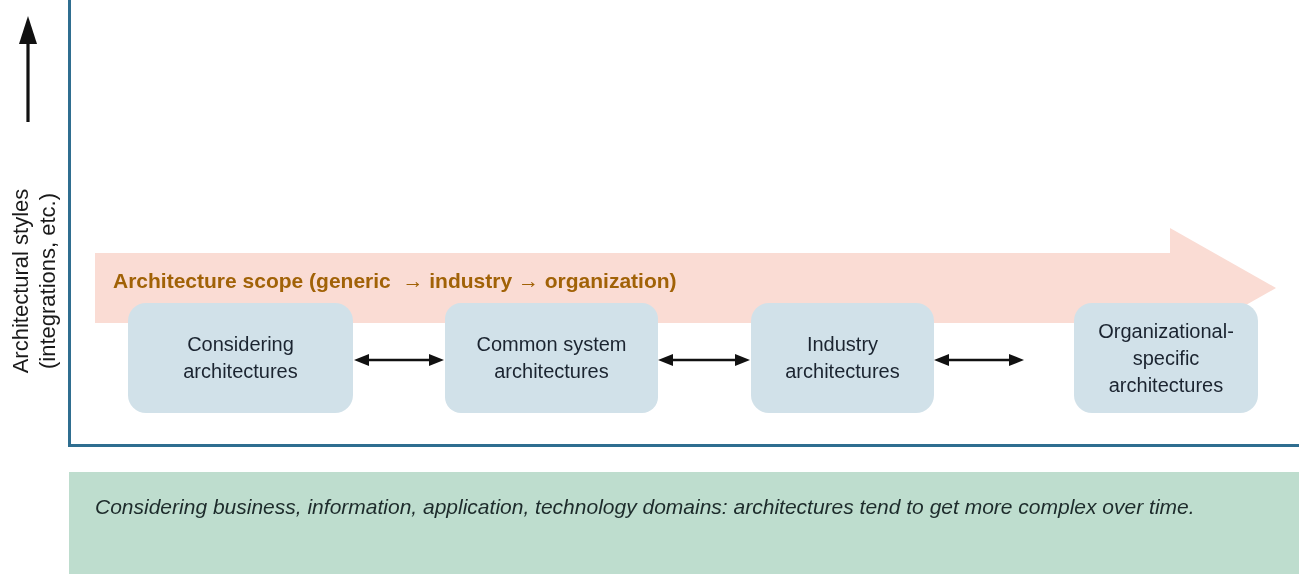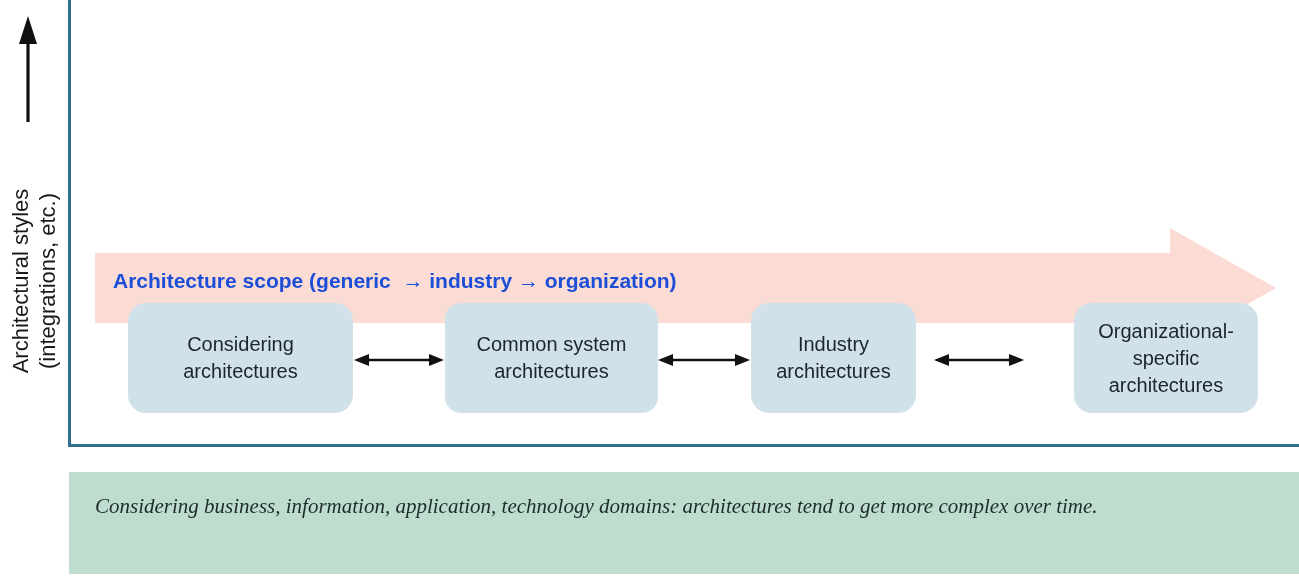--- a/index.html
+++ b/index.html
@@ -62,21 +62,21 @@
     border-bottom: 60px solid transparent;
   }
   .scope-label {
     position: absolute;
     left: 113px; top: 253px;
     height: 56px;
     display: flex;
     align-items: center;
     font-size: 21px;
     font-weight: 700;
-    color: #1d4ed8;
+    color: #a16207;
     white-space: pre;
   }
 
   
   .arch-box {
     position: absolute;
     top: 303px;
     height: 110px;
     background: #d1e1e9;
     border-radius: 18px;
@@ -85,38 +85,37 @@
     justify-content: center;
     text-align: center;
     font-size: 20px;
     line-height: 1.35;
     color: #1b2430;
     padding: 0 10px;
     box-sizing: border-box;
   }
   #box-0 { left: 128px; width: 225px; }
   #box-1 { left: 445px; width: 213px; border-radius: 16px; }
-  #box-2 { left: 751px; width: 165px; }
+  #box-2 { left: 751px; width: 183px; }
   #box-3 { left: 1074px; width: 184px; text-align: center; }
 
   
   .double-arrow { position: absolute; top: 352px; }
   #darrow-0 { left: 354px; }
   #darrow-1 { left: 658px; }
   #darrow-2 { left: 934px; }
 
   
   .summary-banner {
     position: absolute;
     left: 69px; top: 472px;
     width: 1230px; height: 102px;
     background: #beddce;
     box-sizing: border-box;
     padding: 17px 84px 0 26px;
-    font-family: Liberation Serif, serif;
   }
   .summary-text {
     font-style: italic;
     font-size: 21px;
     line-height: 1.67;
     color: #1d2b2b;
   }
 </style>
 </head>
 <body>

